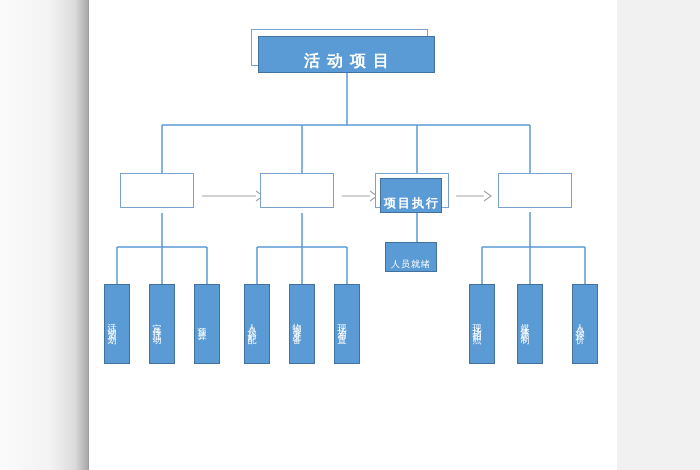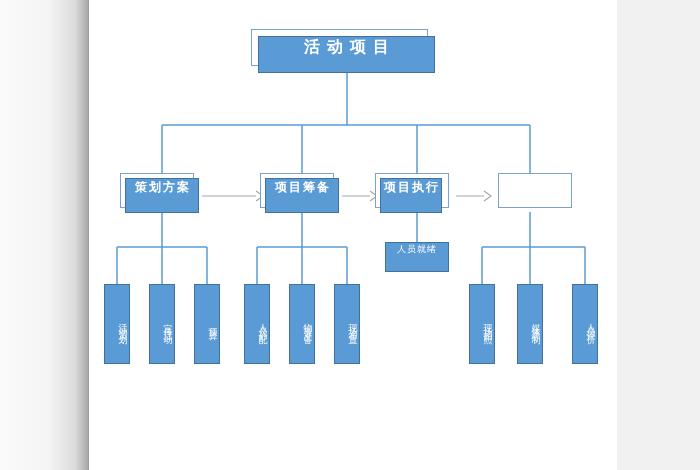--- a/index.html
+++ b/index.html
@@ -4,21 +4,21 @@
 <style>
   html,body{margin:0;padding:0}
   .canvas{position:relative;width:700px;height:470px;background:#f1f1f1;overflow:hidden;
           font-family:"Liberation Sans",sans-serif}
   .page-edge{position:absolute;left:0;top:0;width:89px;height:470px;
              background:linear-gradient(to right,#fafafa 0%,#f4f4f4 55%,#dcdcdc 84%,#a8a8a8 99%,#8f8f8f 100%)}
   .page{position:absolute;left:89px;top:0;width:528px;height:470px;background:#ffffff;z-index:0}
   .wires{position:absolute;left:0;top:0;z-index:1}
   .echo{position:absolute;background:#ffffff;border:1px solid #7ba2cc;box-sizing:border-box;z-index:2}
   .node{position:absolute;background:#5b9bd5;border:1px solid #41719c;color:#ffffff;
-        display:flex;align-items:flex-start;justify-content:center;box-sizing:border-box;z-index:3;
+        display:flex;align-items:flex-end;justify-content:center;box-sizing:border-box;z-index:3;
         text-align:center}
   .root-node{font-size:16px;font-weight:bold;letter-spacing:7px;text-indent:7px}
   .l2-node{font-size:12px;font-weight:bold;letter-spacing:2px;text-indent:2px}
   .sub-node{font-size:9px;letter-spacing:1px}
   .v-node{writing-mode:vertical-rl;text-orientation:upright;font-size:9px;letter-spacing:4px}
 </style>
 </head>
 <body>
 
 <div class="canvas">
@@ -40,37 +40,31 @@
     <path d="M202 196 H256 M342 196 H370 M456 196 H484" stroke="#a6a6a6" stroke-width="1.2" fill="none"></path>
     <path d="M256 191 L263 196 L256 201 M370 191 L377 196 L370 201 M484 191 L491 196 L484 201" stroke="#a6a6a6" stroke-width="1.2" fill="none"></path>
   </svg>
 
   <div class="echo" style="left:251px;top:29px;width:177px;height:37px"></div>
   <div class="node root-node" style="left:258px;top:36px;width:177px;height:37px">
     <span>活动项目</span>
   </div>
 
   <div class="echo" style="left:120px;top:173px;width:74px;height:35px"></div>
-  <div class="node l2-node" style="left:125px;top:178px;width:74px;height:35px">
-    <span>策划方案</span>
-  </div>
 
   <div class="echo" style="left:260px;top:173px;width:74px;height:35px"></div>
-  <div class="node l2-node" style="left:265px;top:178px;width:74px;height:35px">
-    <span>项目筹备</span>
-  </div>
 
   <div class="echo" style="left:375px;top:173px;width:74px;height:35px"></div>
   <div class="node l2-node" style="left:380px;top:178px;width:62px;height:35px">
     <span>项目执行</span>
   </div>
 
   <div class="echo" style="left:498px;top:173px;width:74px;height:35px"></div>
 
-  <div class="node sub-node" style="left:385px;top:242px;width:64px;height:30px">
+  <div class="node sub-node" style="left:385px;top:242px;width:52px;height:30px">
     <span>人员就绪</span>
   </div>
 
   <div class="node v-node" style="left:104px;top:284px;width:26px;height:80px">
     <span>活动策划</span>
   </div>
   <div class="node v-node" style="left:149px;top:284px;width:26px;height:80px">
     <span>宣传活动</span>
   </div>
   <div class="node v-node" style="left:194px;top:284px;width:26px;height:80px">

